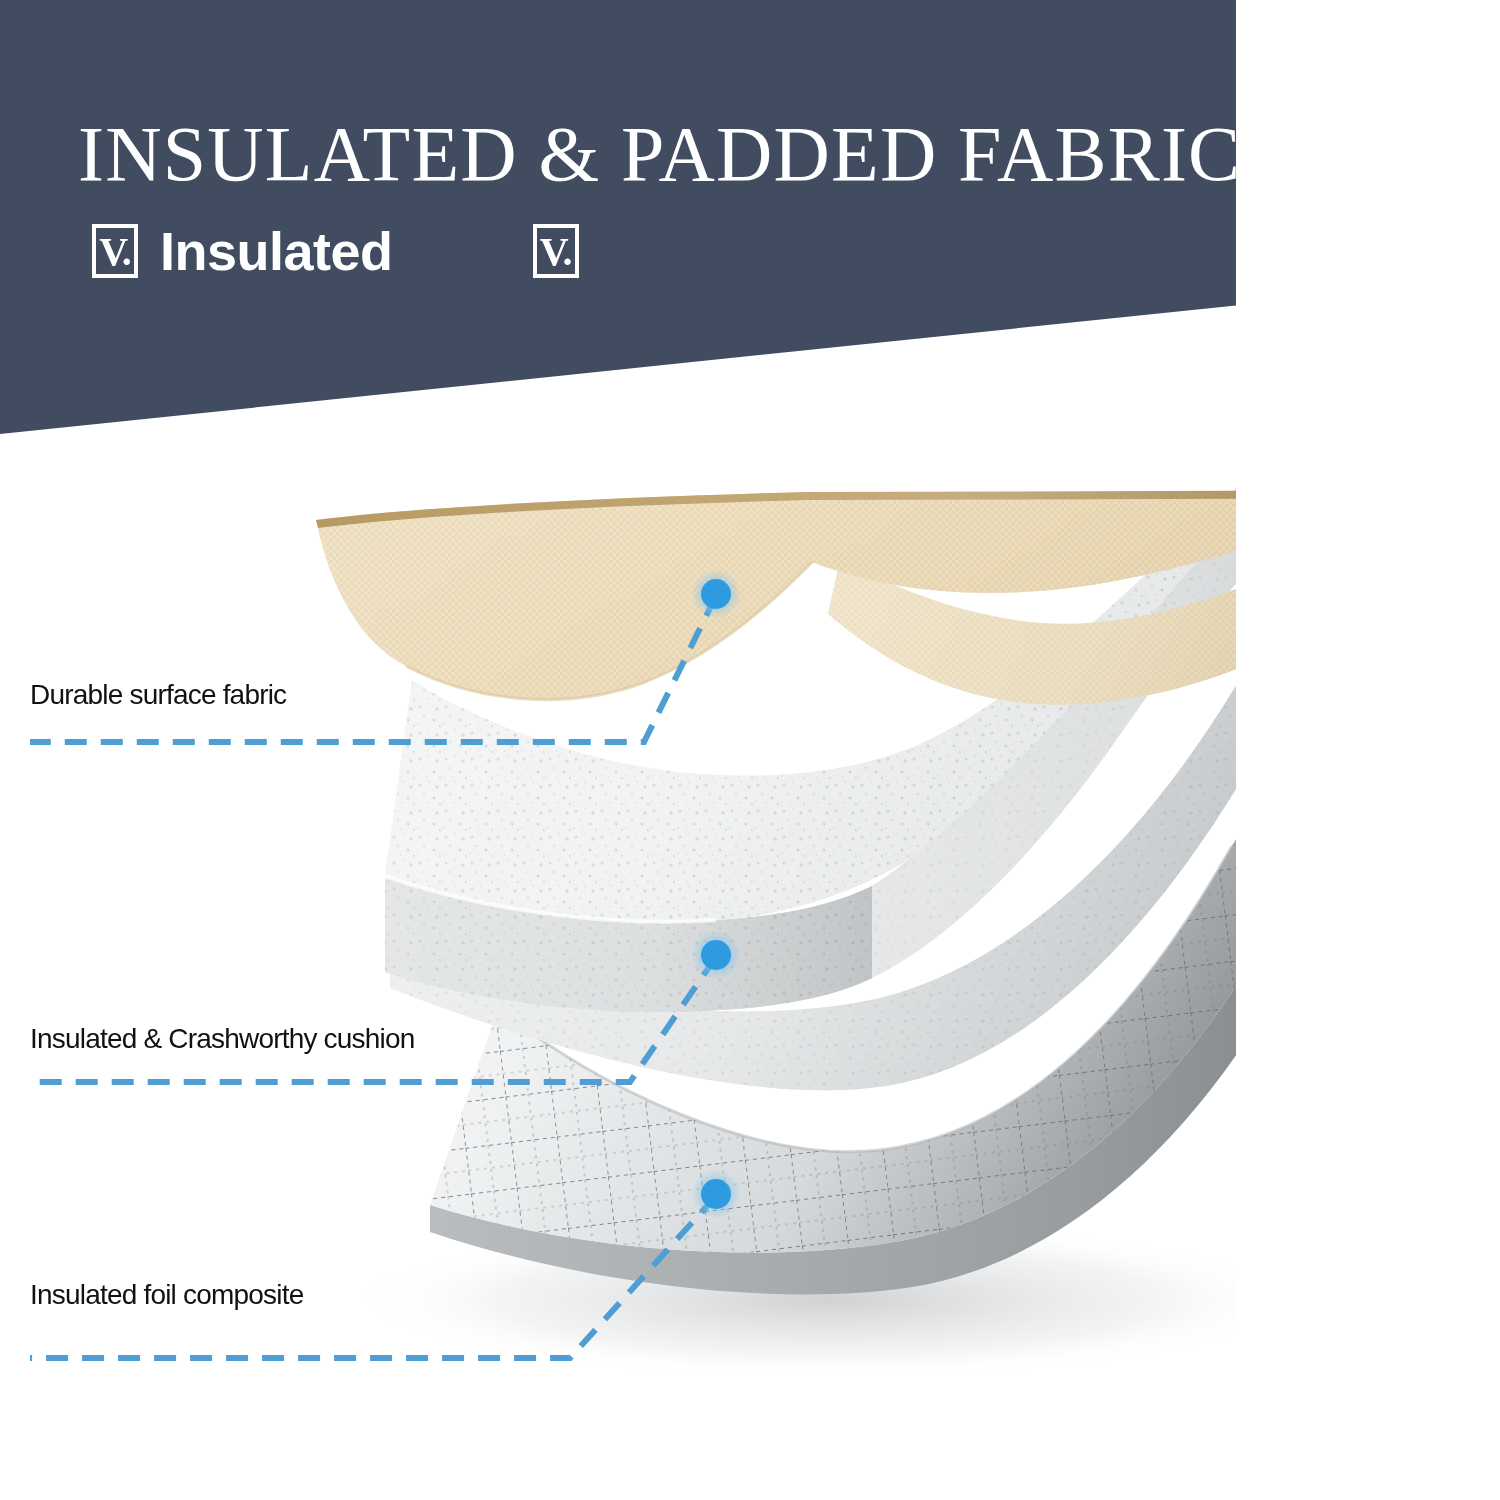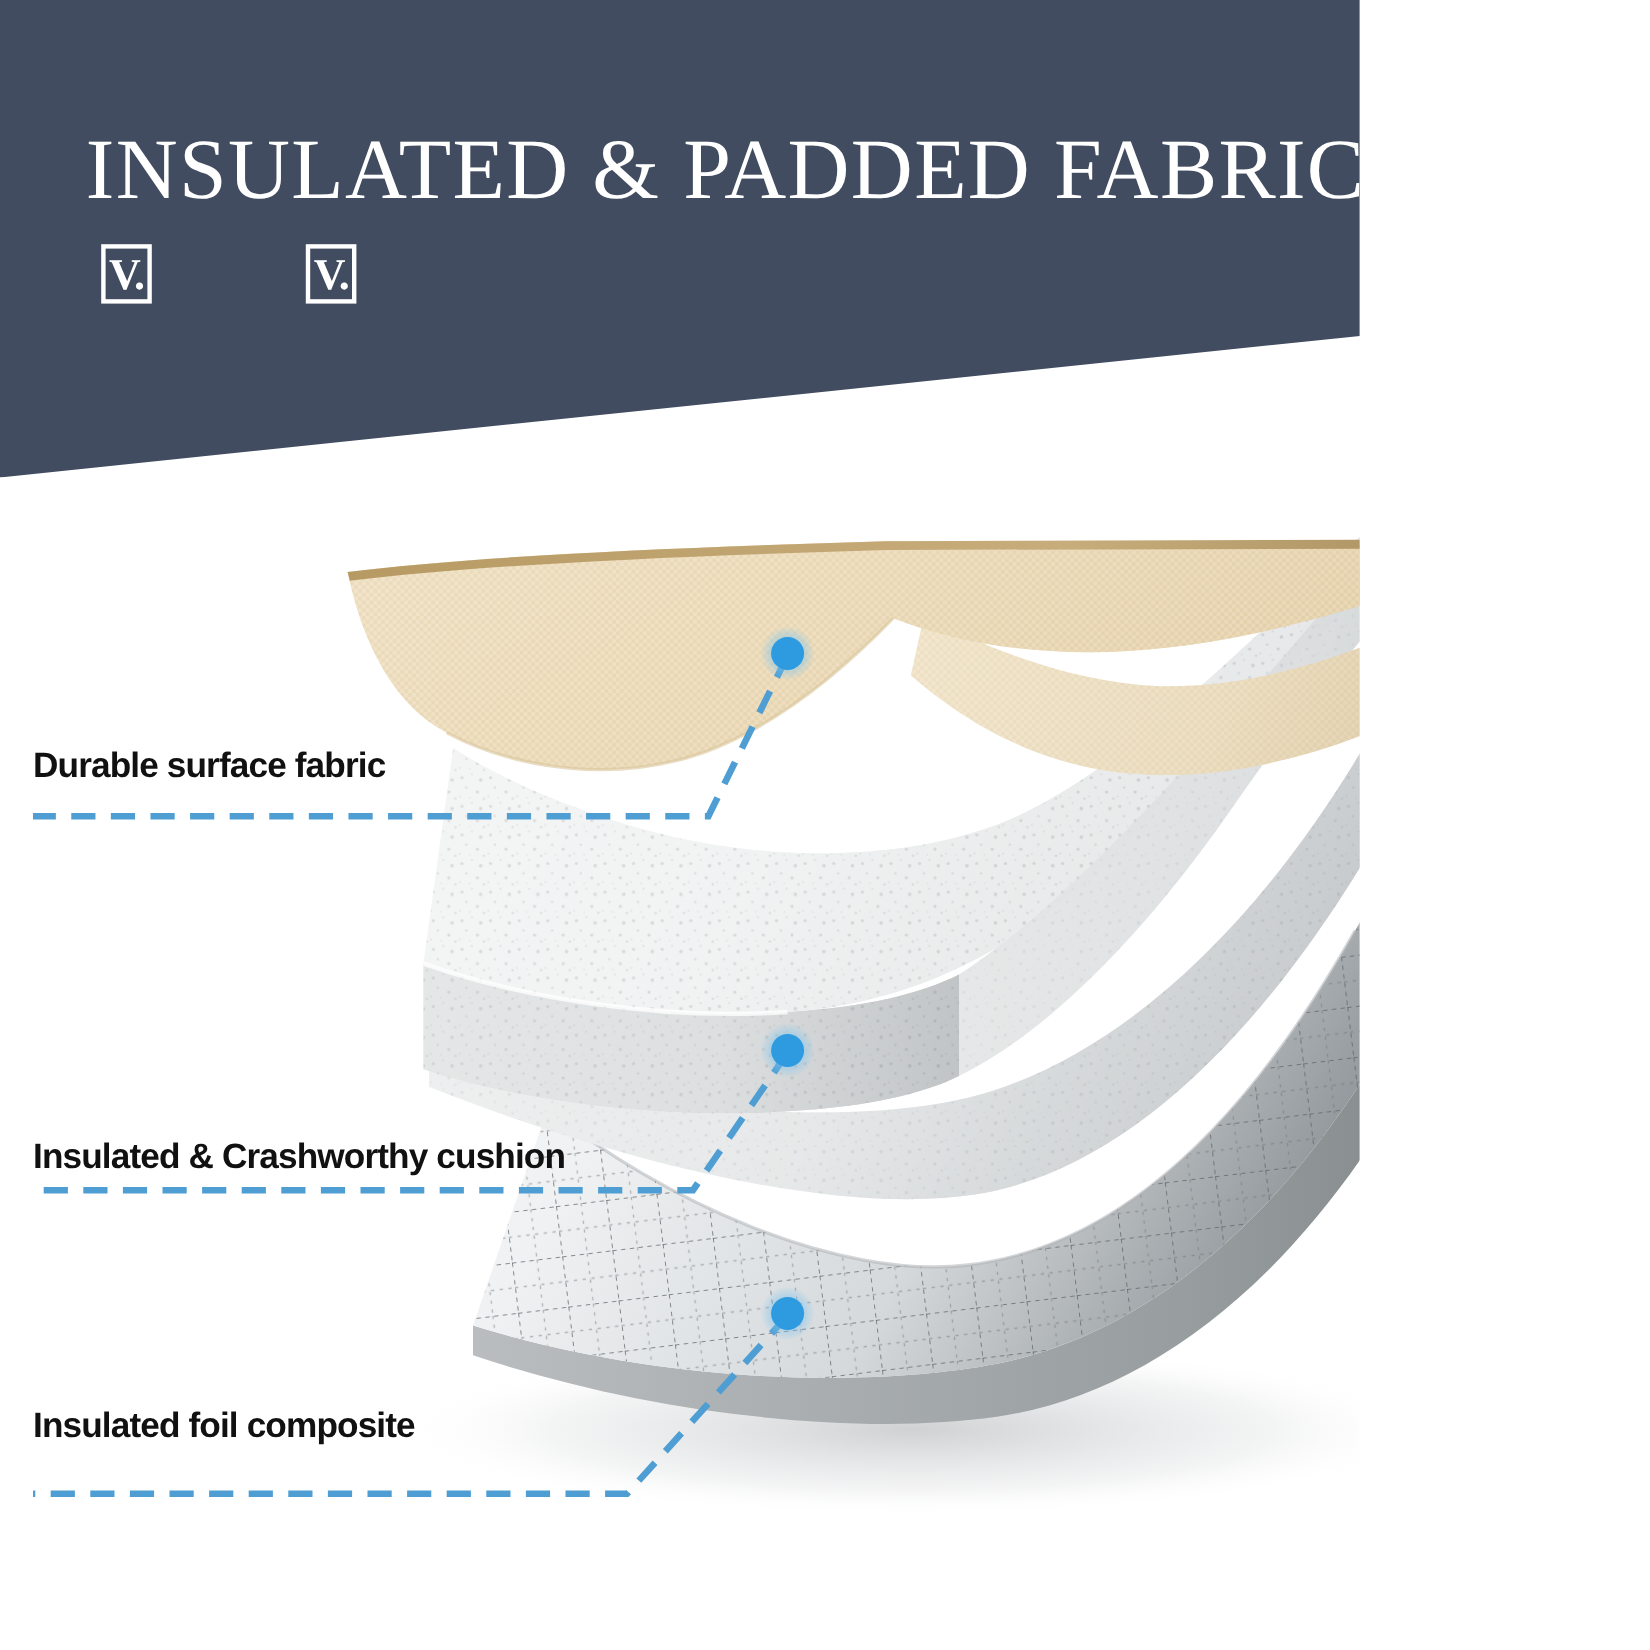--- a/index.html
+++ b/index.html
@@ -104,32 +104,32 @@
   }
 
   
   .callout {
     position: absolute;
     z-index: 9;
   }
   .callout-text {
     position: absolute;
     color: #111111;
-    font-size: 32px;
+    font-size: 28px;
     line-height: 46px;
-    font-weight: 700;
+    font-weight: 400;
     letter-spacing: -0.8px;
     white-space: nowrap;
   }
 
   #callout-fabric      { left: 0;  top: 672px;  }
   #callout-fabric   .callout-text { left: 30px; top: 0; }
 
   #callout-cushion     { left: 0;  top: 1012px; }
-  #callout-cushion  .callout-text { left: 30px; top: 16px; }
+  #callout-cushion  .callout-text { left: 30px; top: 4px; }
 
   #callout-foil        { left: 0;  top: 1272px; }
   #callout-foil     .callout-text { left: 30px; top: 0; }
 
   #leader-lines {
     position: absolute;
     left: 0;
     top: 0;
     width: 1500px;
     height: 1500px;
@@ -376,20 +376,21 @@
 
   <div id="header-band"></div>
 
   <h1 id="poster-title">INSULATED &amp; PADDED FABRIC</h1>
 
   <div id="feature-row">
     <div class="feature-item">
       <span class="feature-check">
         <span class="glyph">V.</span>
       </span>
+      <span class="feature-label">Insulated</span>
     </div>
     <div class="feature-item">
       <span class="feature-check">
         <span class="glyph">V.</span>
       </span>
     </div>
   </div>
 
   <svg id="leader-lines" viewBox="0 0 1500 1500" xmlns="http://www.w3.org/2000/svg">
 

